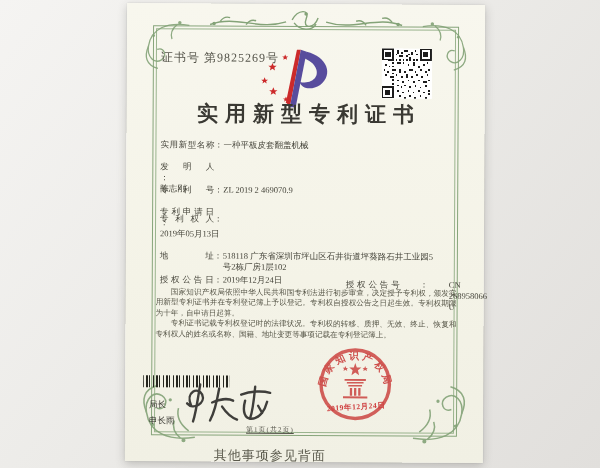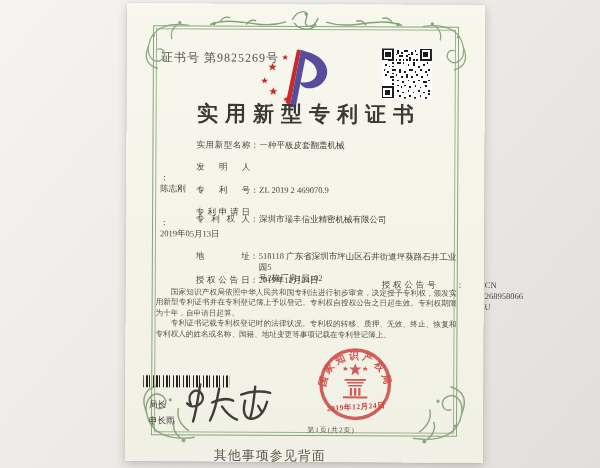--- a/index.html
+++ b/index.html
@@ -32,21 +32,21 @@
     position:absolute;left:34px;top:46px;font-size:12px;color:#55544a;letter-spacing:1px;
   }
   .logo{position:absolute;left:130px;top:40px;width:78px;height:70px;}
   .qr{position:absolute;left:255px;top:44px;width:50px;height:50px;background:#fff;}
   .title{
     position:absolute;left:0;top:96px;width:100%;text-align:center;
     font-size:21px;font-weight:700;letter-spacing:7px;color:#3a3933;text-indent:7px;
   }
   .fields{position:absolute;left:34px;top:136px;width:300px;color:#45443a;}
   .frow{position:absolute;left:0;display:flex;font-size:8.5px;line-height:11px;}
-  .flabel{width:54px;text-align:justify;text-align-last:justify;flex:none;margin-left:36px;}
+  .flabel{width:54px;text-align:justify;text-align-last:justify;flex:none;}
   .fcolon{flex:none;width:9px;}
   .fvalue{white-space:pre-line;max-width:232px;}
   .r0{top:0;} .r1{top:22px;flex-direction:column;} .r2{top:45px;} .r3{top:67px;flex-direction:column;} .r4{top:74px;}
   .r5{top:111px;} .r6{top:135px;width:300px;}
   .pair2{position:absolute;left:186px;top:4px;display:flex;gap:20px;}
   .paras{
     position:absolute;left:30px;top:284px;width:301px;
     font-size:7.6px;line-height:10.4px;color:#575648;text-align:justify;
   }
   .paras p{margin:0;text-indent:2em;}
@@ -54,21 +54,21 @@
     position:absolute;left:18px;top:372px;width:86px;height:12px;
     background:repeating-linear-gradient(90deg,#26261f 0 1px,transparent 1px 3px,#26261f 3px 5px,transparent 5px 6px,#26261f 6px 7px,transparent 7px 10px);
   }
   .commissioner{position:absolute;left:24px;top:393px;font-size:8.5px;color:#2f2e28;font-weight:400;line-height:16px;}
   .signature{position:absolute;left:52px;top:376px;width:100px;height:50px;}
   .seal{position:absolute;left:192px;top:342px;width:76px;height:76px;mix-blend-mode:multiply;opacity:.92;}
   .seal-date{
     position:absolute;left:188px;top:398px;width:86px;text-align:center;
     color:#cf4040;font-size:7.6px;transform:rotate(-4deg);font-weight:700;letter-spacing:.5px;
   }
-  .page-footer{position:absolute;left:60px;top:421px;width:170px;text-align:right;font-size:7px;color:#55544a;letter-spacing:1px;}
+  .page-footer{position:absolute;left:60px;top:421px;width:170px;text-align:center;font-size:7px;color:#55544a;letter-spacing:1px;text-decoration:underline;}
   .back-note{position:absolute;left:60px;top:443px;width:170px;text-align:center;font-size:13px;color:#5a594c;letter-spacing:1px;}
   svg{display:block;}
 </style>
 </head>
 <body>
 
 <div class="paper">
 
   <div class="frame"></div>
 
@@ -261,21 +261,20 @@
       <span class="fvalue">ZL 2019 2 469070.9</span>
     </div>
     <div class="frow r3">
       <span class="flabel">专利申请日</span>
       <span class="fcolon">：</span>
       <span class="fvalue">2019年05月13日</span>
     </div>
     <div class="frow r4">
       <span class="flabel">专利权人</span>
       <span class="fcolon">：</span>
-      <span class="fvalue">深圳市瑞丰信业精密机械有限公司</span>
     </div>
     <div class="frow r5">
       <span class="flabel">地址</span>
       <span class="fcolon">：</span>
       <span class="fvalue">518118 广东省深圳市坪山区石井街道坪葵路石井工业园5
 号2栋厂房1层102</span>
     </div>
     <div class="frow r6">
       <span class="flabel">授权公告日</span>
       <span class="fcolon">：</span>

